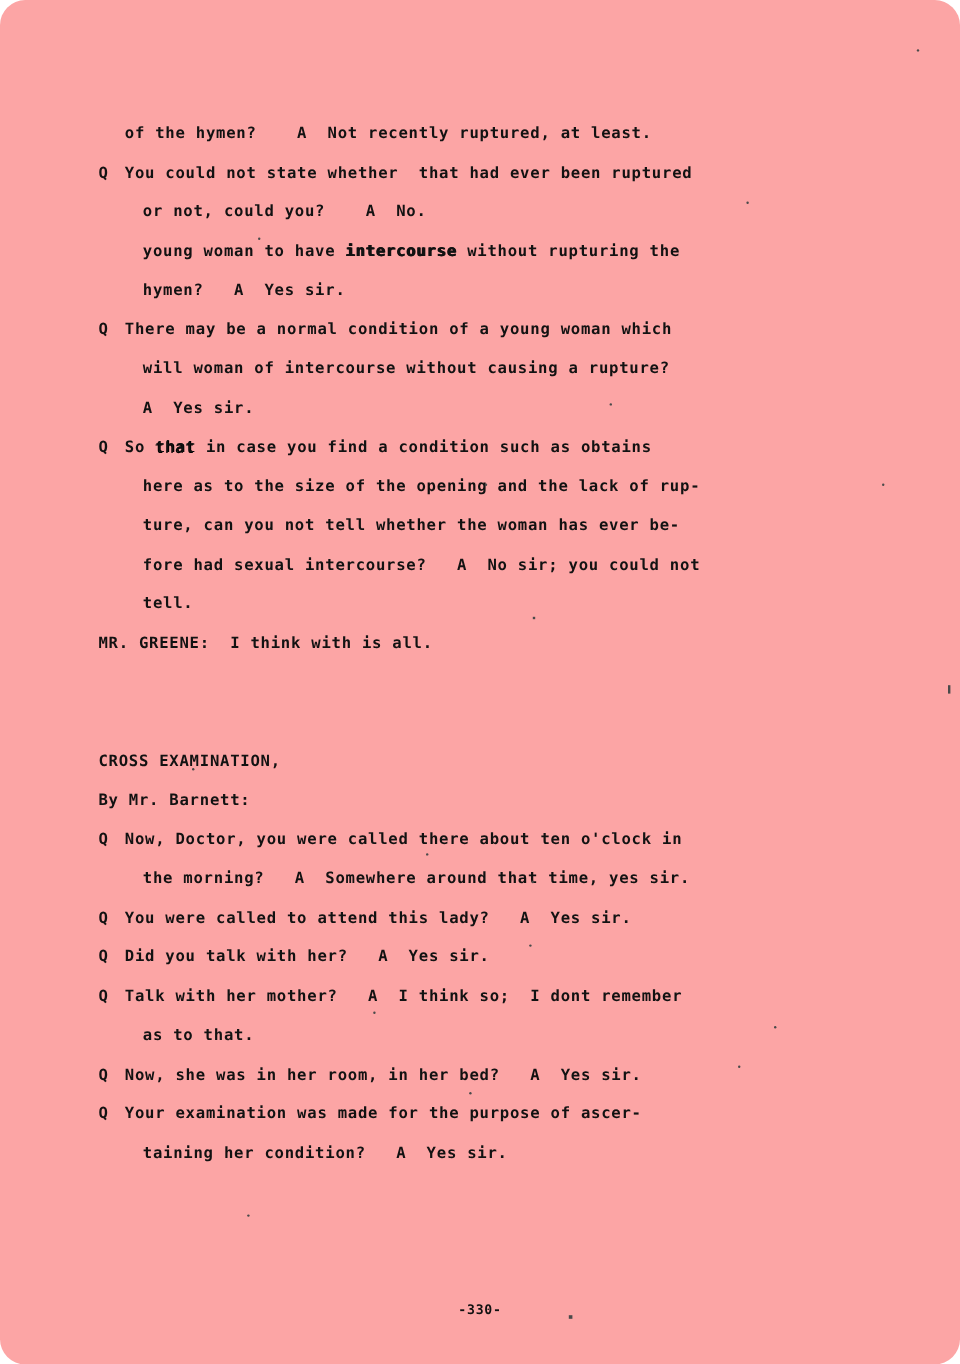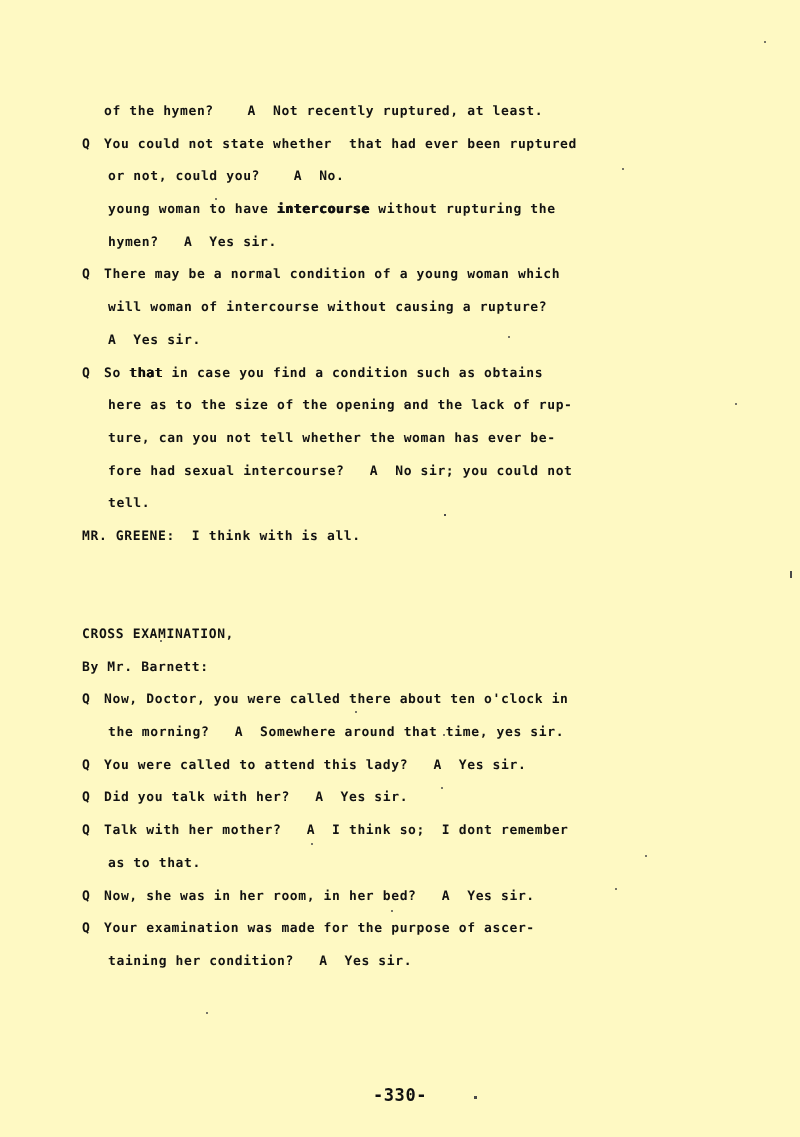--- a/index.html
+++ b/index.html
@@ -12,21 +12,22 @@
     width: 800px;
     height: 1137px;
     position: relative;
     overflow: hidden;
     font-family: "DejaVu Sans Mono", "Liberation Mono", monospace;
   }
 
   #page {
     position: absolute;
     inset: 0;
-    background: #fef9c3;
+    background: #fca5a5;
+    border-radius: 21px;
   }
 
   
   .doc-body {
     position: absolute;
     left: 82px;
     top: 96px;
     width: 680px;
   }
 
@@ -48,21 +49,21 @@
     display: inline-block;
     width: 22px;
     white-space: pre;
   }
   .line .txt {
     display: inline-block;
     white-space: pre;
   }
 
   
-  .line.cont .txt { margin-left: 26px; }
+  .line.cont .txt { margin-left: 37px; }
 
   
   .line.hang .txt { margin-left: 22px; }
 
   
   .line.flush .txt { margin-left: 0; }
 
   
   .line.blank { height: 32.7px; }
 
@@ -80,21 +81,21 @@
   }
 
   
   .page-number {
     position: absolute;
     left: 0;
     right: 0;
     top: 1085px;
     text-align: center;
     font-family: "DejaVu Sans Mono", "Liberation Mono", monospace;
-    font-size: 17px;
+    font-size: 11px;
     font-weight: 700;
     letter-spacing: 0.6px;
     color: #111;
   }
 
   
   .speck {
     position: absolute;
     background: #4a4a4a;
     border-radius: 50%;

